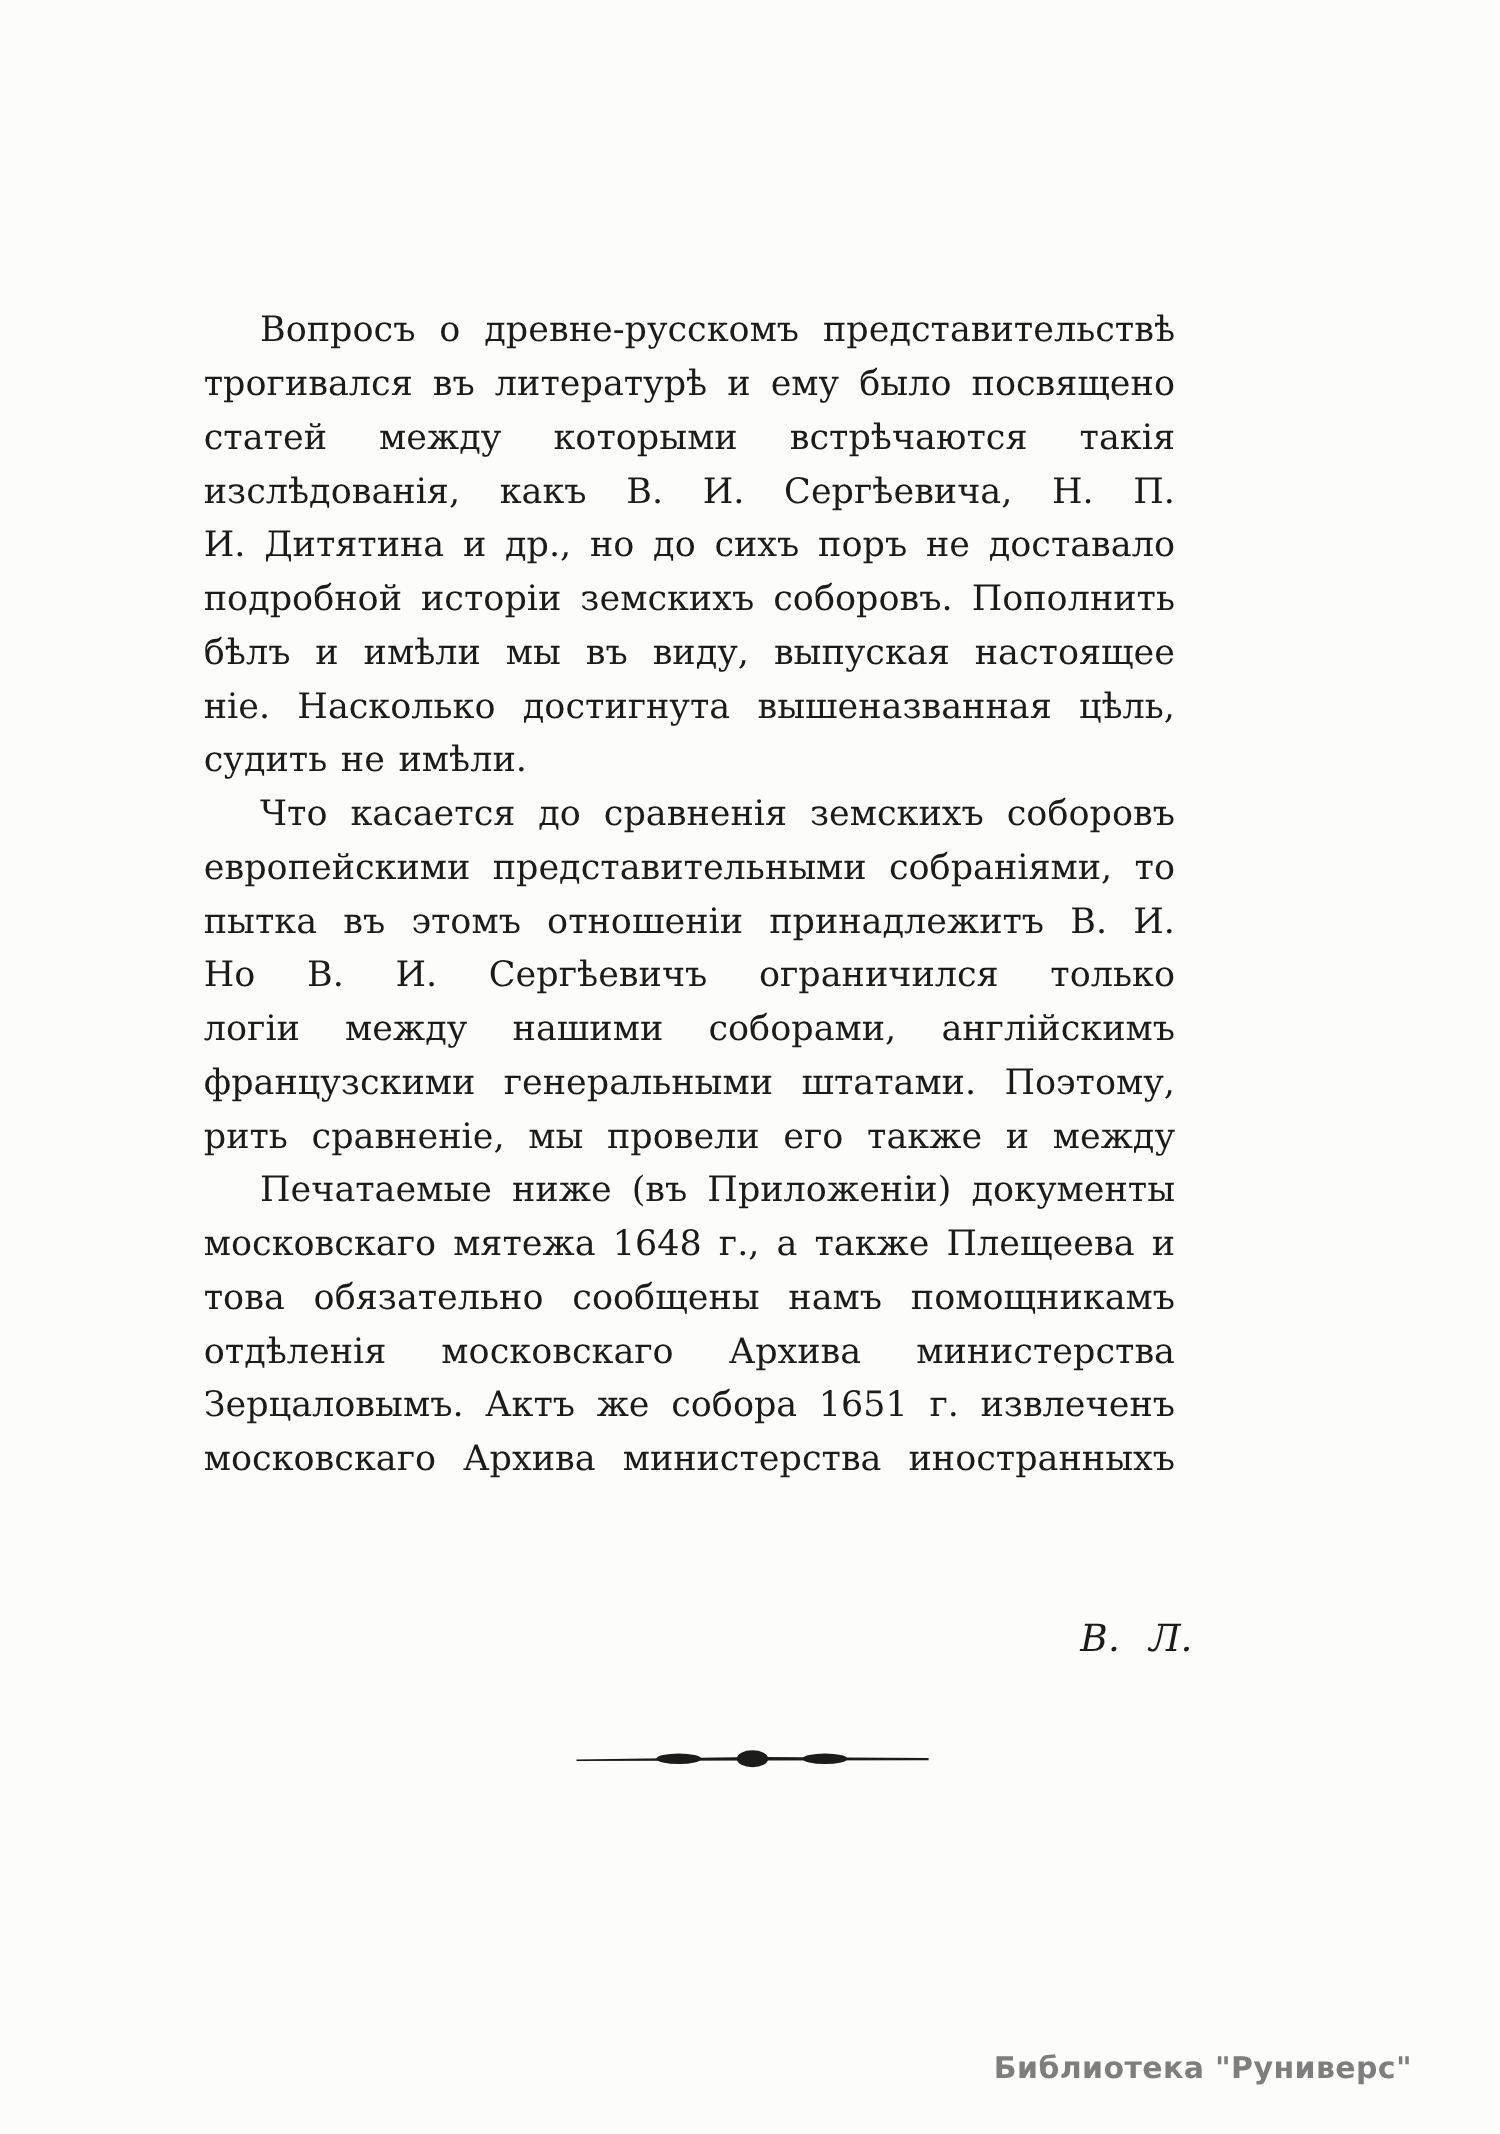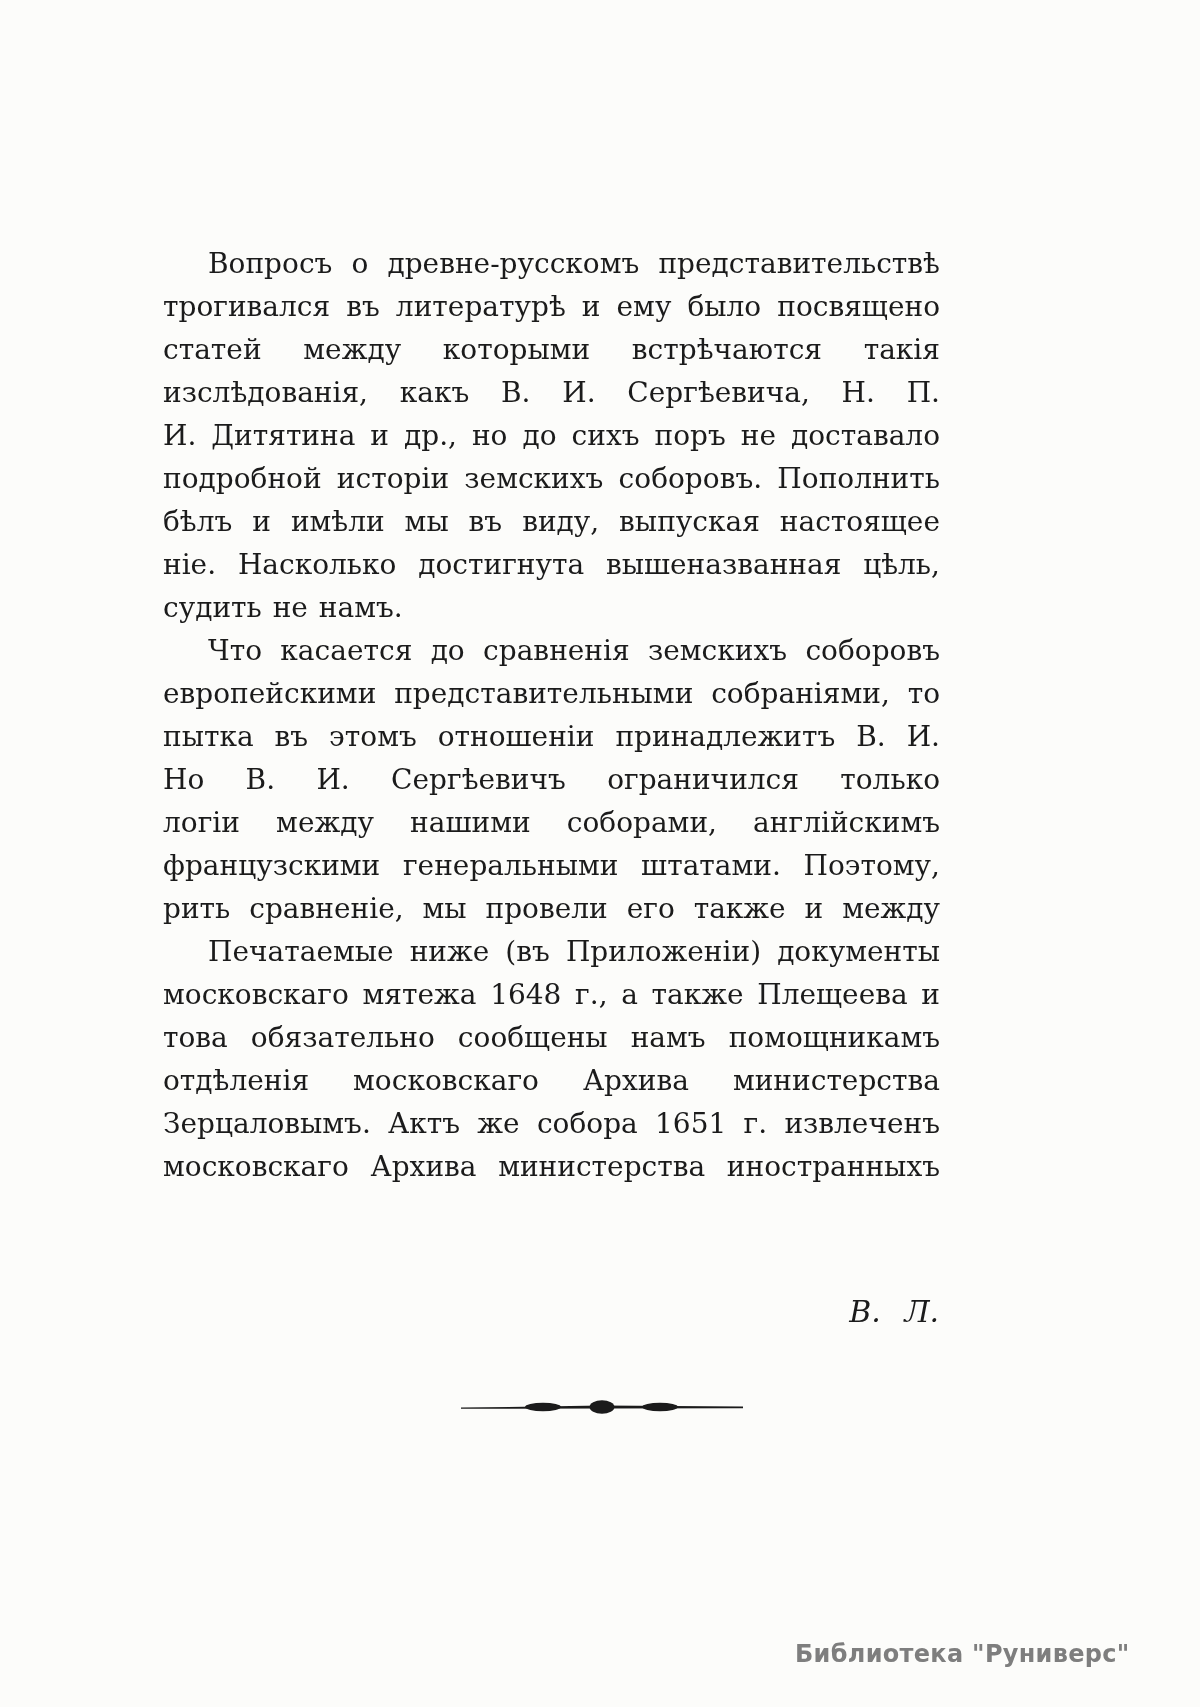--- a/index.html
+++ b/index.html
@@ -27,21 +27,21 @@
     text-align: justify;
     text-align-last: justify;
     white-space: normal;
     overflow: hidden;
   }
   .line.first { padding-left: 45px; }
   .line.plast { text-align-last: left; }
   .signature {
     position: absolute;
     top: 1290px;
-    left: 148px;
+    left: 163px;
     width: 791px;
     text-align: right;
     font-style: italic;
     font-size: 30px;
     line-height: 43px;
     word-spacing: 14px;
   }
   .divider {
     position: absolute;
     top: 1399px;
@@ -69,21 +69,21 @@
   <div class="text-block">
       <div class="paragraph">
         <div class="line first">Вопросъ о древне-русскомъ представительствѣ не разъ за-</div>
         <div class="line">трогивался въ литературѣ и ему было посвящено не мало</div>
         <div class="line">статей между которыми встрѣчаются такія обстоятельныя</div>
         <div class="line">изслѣдованія, какъ В. И. Сергѣевича, Н. П. Загоскина, И.</div>
         <div class="line">И. Дитятина и др., но до сихъ поръ не доставало полной и</div>
         <div class="line">подробной исторіи земскихъ соборовъ. Пополнить этотъ про-</div>
         <div class="line">бѣлъ и имѣли мы въ виду, выпуская настоящее изслѣдова-</div>
         <div class="line">ніе. Насколько достигнута вышеназванная цѣль, конечно,</div>
-        <div class="line plast">судить не намъ.</div>
+        <div class="line plast">судить не имѣли.</div>
       </div>
       <div class="paragraph">
         <div class="line first">Что касается до сравненія земскихъ соборовъ съ западно-</div>
         <div class="line">европейскими представительными собраніями, то первая по-</div>
         <div class="line">пытка въ этомъ отношеніи принадлежитъ В. И. Сергѣевичу.</div>
         <div class="line">Но В. И. Сергѣевичъ ограничился только проведеніемъ ана-</div>
         <div class="line">логіи между нашими соборами, англійскимъ парламентомъ и</div>
         <div class="line">французскими генеральными штатами. Поэтому, желая расши-</div>
         <div class="line">рить сравненіе, мы провели его также и между представи-</div>
       </div>

